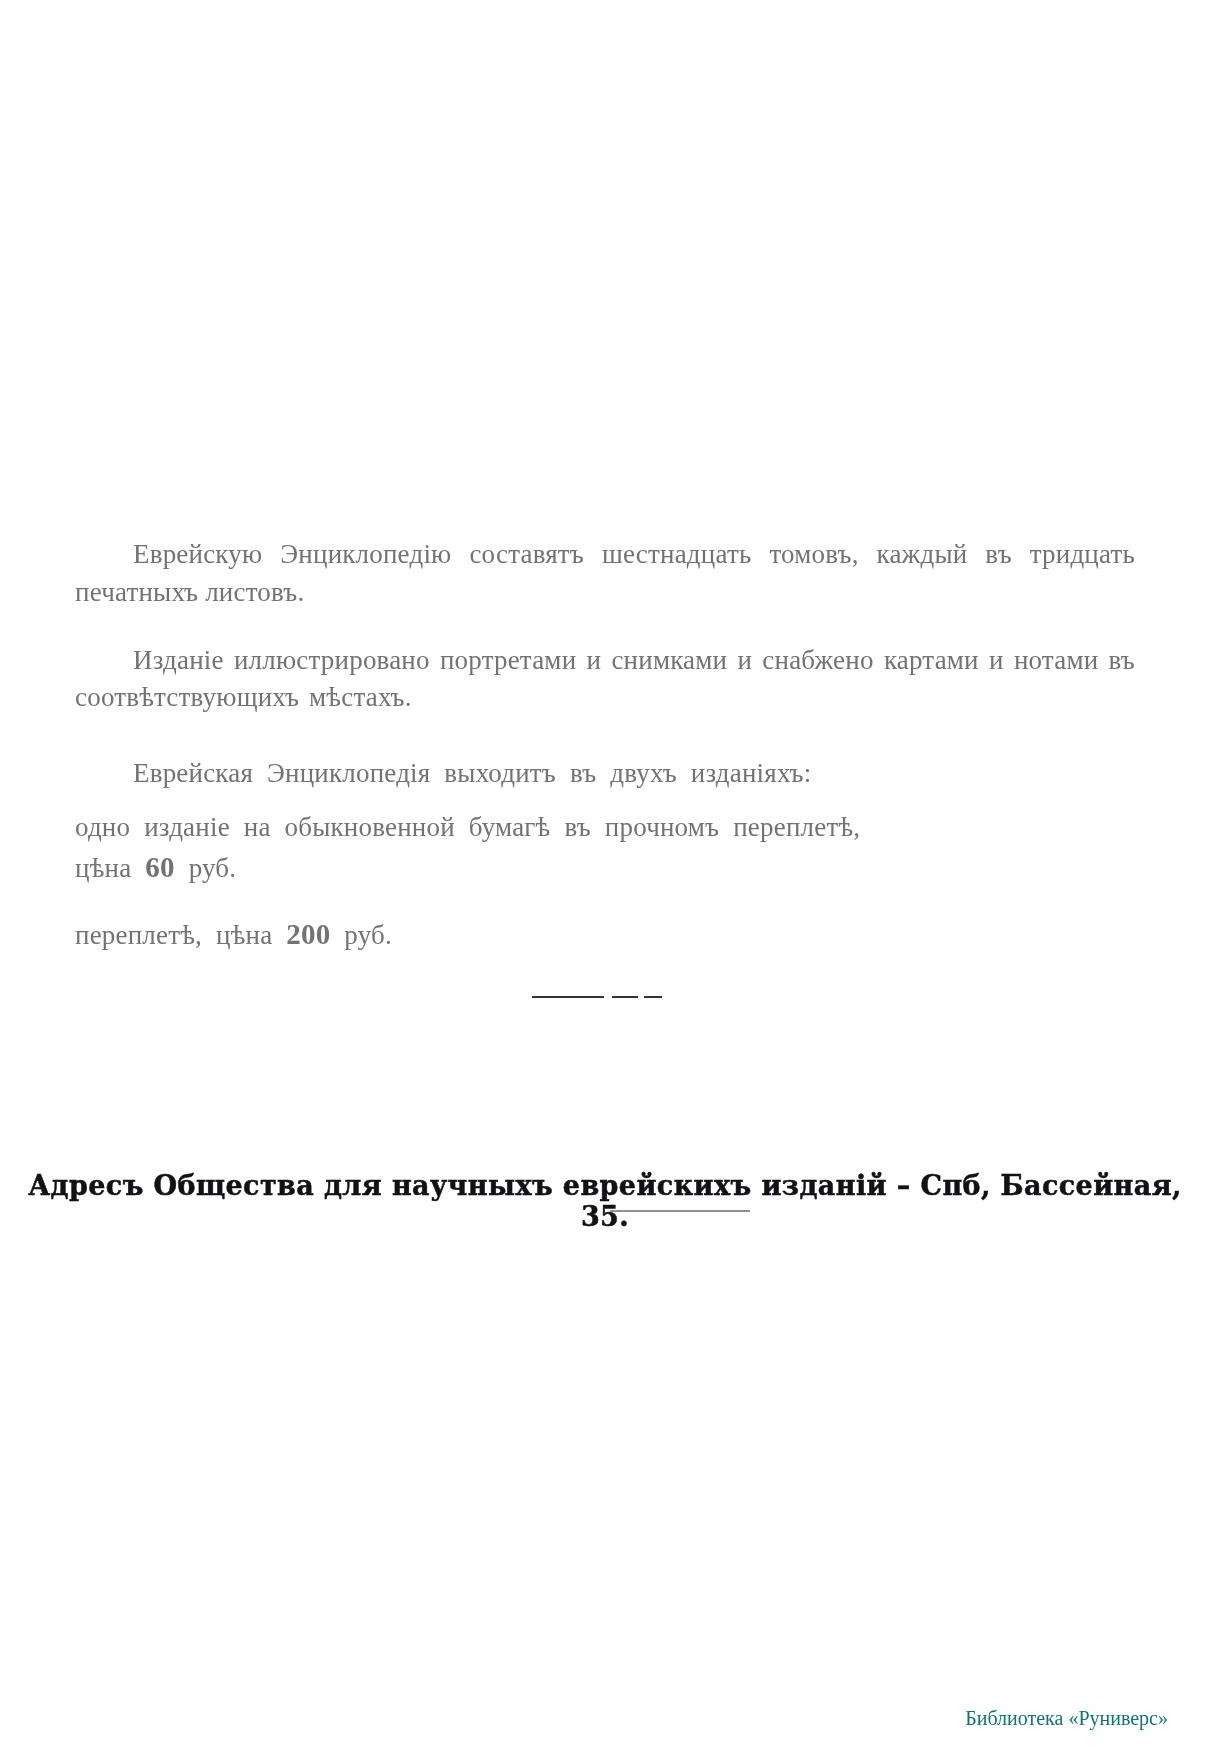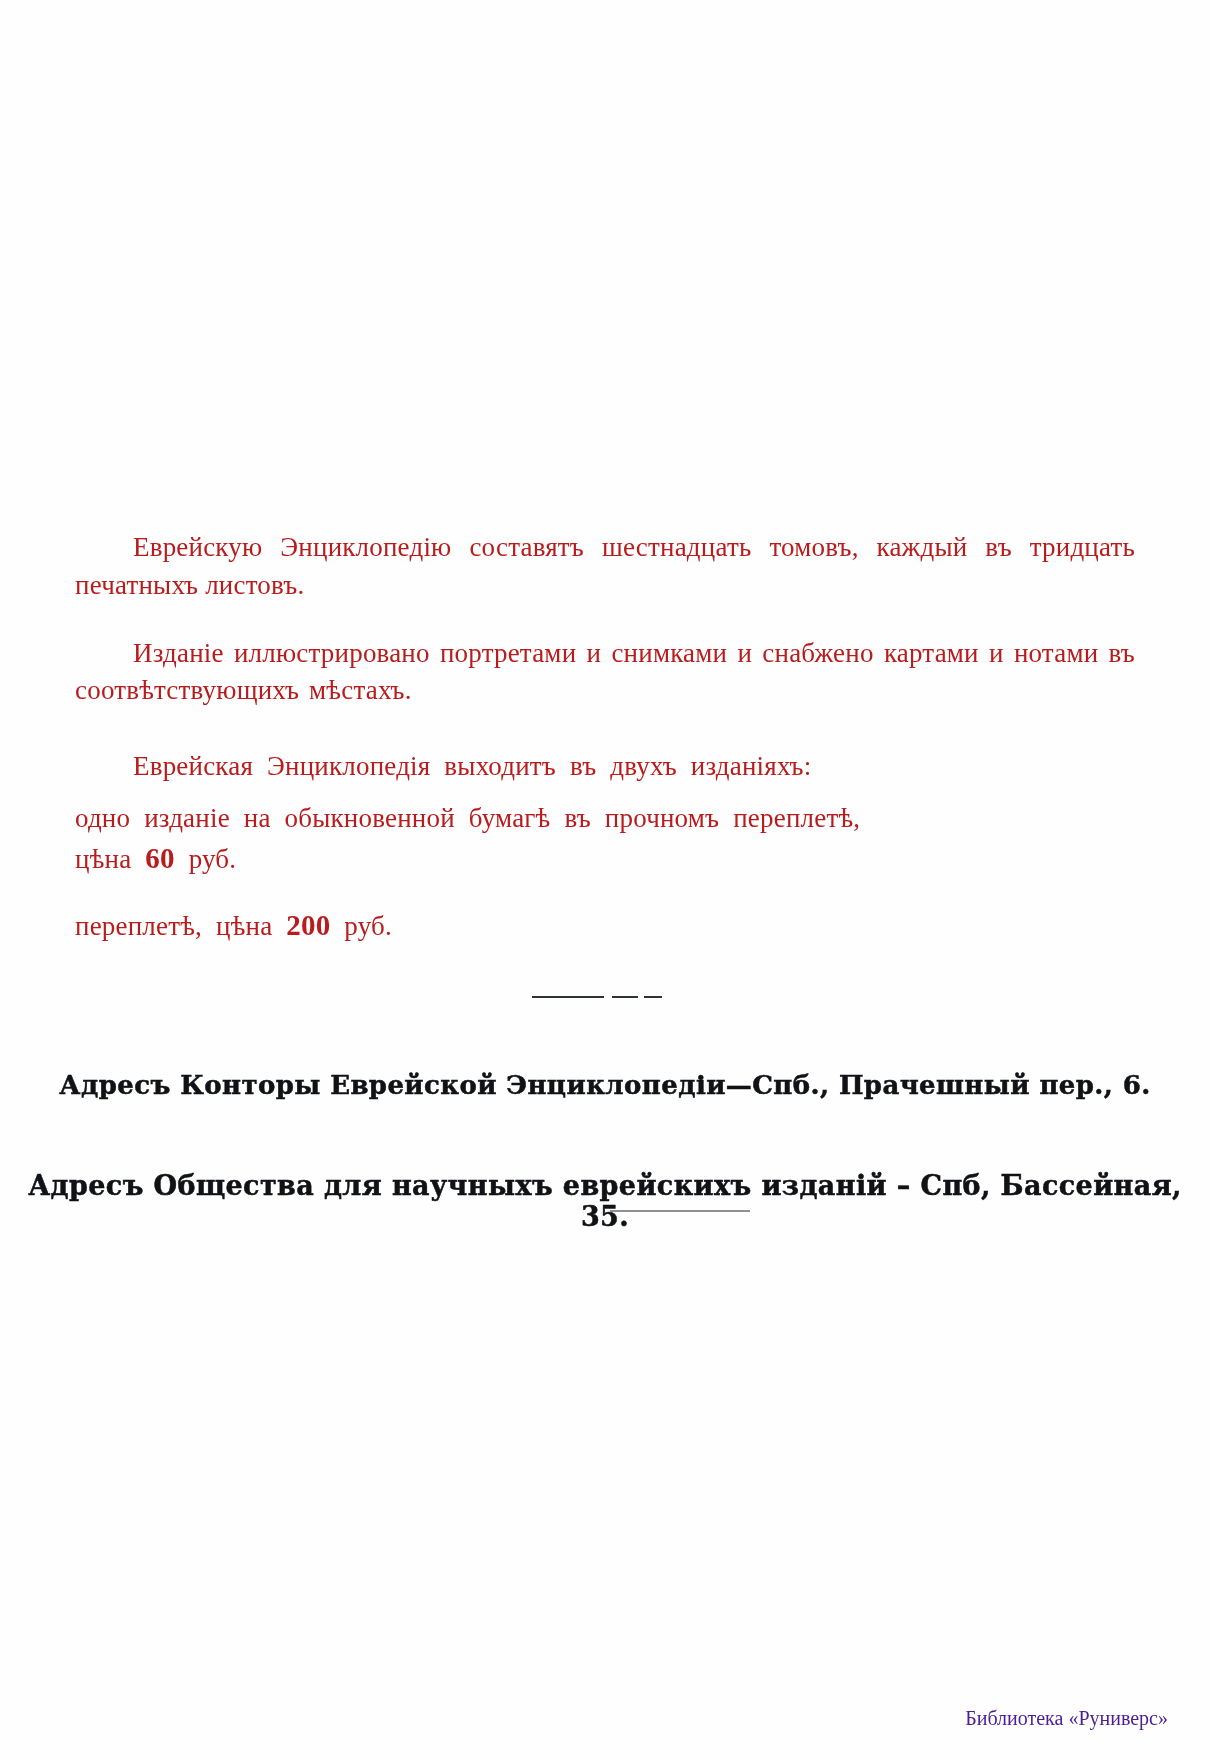--- a/index.html
+++ b/index.html
@@ -27,22 +27,22 @@
     left: 75px;
     top: 520px;
     width: 1060px;
   }
 
   .para {
     font-family: "Liberation Serif", serif;
     font-size: 27px;
     line-height: 1.40;
     text-align: justify;
-    color: #b91c1c;
-    margin: 9px 0 30px 0;
+    color: #737373;
+    margin: 16px 0 30px 0;
     letter-spacing: 0.2px;
   }
 
   .para .lead {
     display: inline-block;
     width: 58px;
   }
 
   .para.spread {
     word-spacing: 3px;
@@ -116,21 +116,21 @@
 
   .address-1 { top: 1070px; }
   .address-2 { top: 1170px; font-size: 27px; }
 
   .watermark {
     position: absolute;
     right: 42px;
     bottom: 30px;
     font-family: "Liberation Serif", serif;
     font-size: 20px;
-    color: #4c1d95;
+    color: #0f766e;
   }
 </style>
 </head>
 <body>
 
 <div class="page">
 
   <div class="content">
 
     <p class="para">
@@ -165,18 +165,17 @@
     </p>
 
   </div>
 
   <div class="rule-mid">
     <span class="seg a"></span>
     <span class="seg b"></span>
     <span class="seg c"></span>
   </div>
 
-  <div class="address address-1">Адресъ Конторы Еврейской Энциклопедіи—Спб., Прачешный пер., 6.</div>
   <div class="address address-2">Адресъ Общества для научныхъ еврейскихъ изданій – Спб, Бассейная, 35.</div>
 
   <div class="watermark">Библиотека «Руниверс»</div>
 
 </div>
 
 </body></html>

